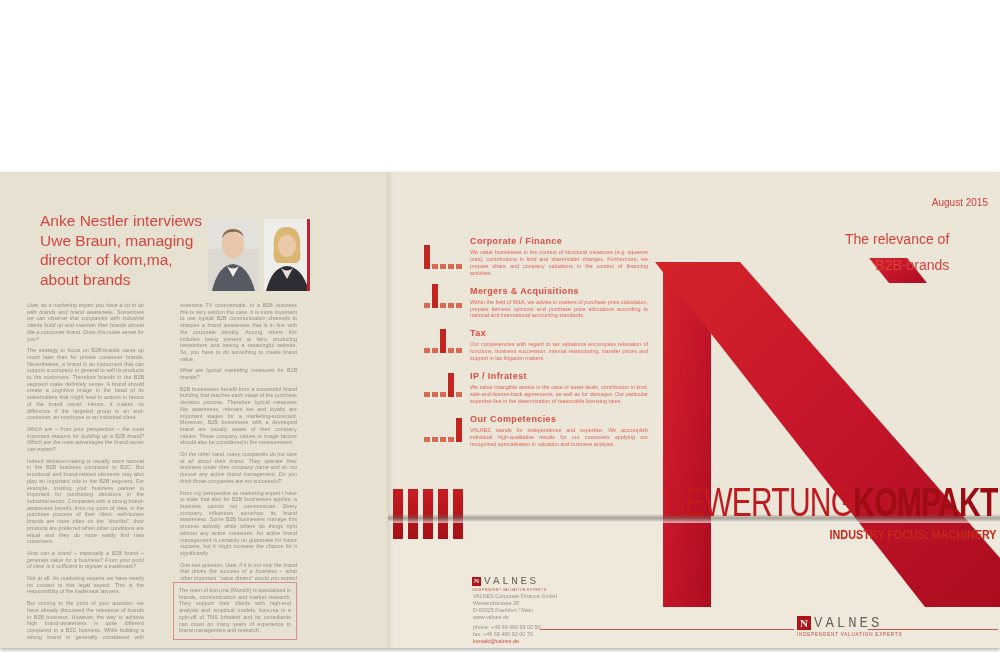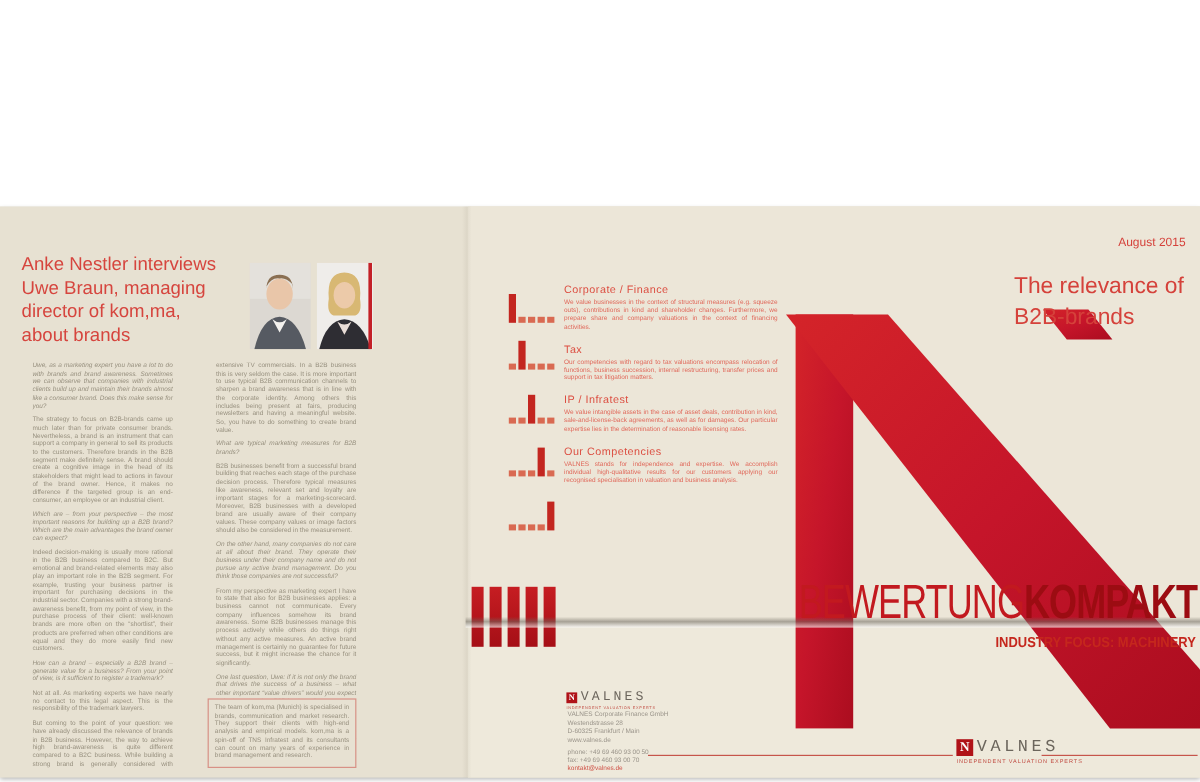--- a/index.html
+++ b/index.html
@@ -11,48 +11,48 @@
   #right-page-bg{position:absolute;left:390px;top:0;width:610px;height:351px;background:#ece6d8;}
   #right-page-lower{position:absolute;left:390px;top:351px;width:610px;height:125px;background:#eee9db;}
   #fold-shadow{position:absolute;left:385px;top:0;width:8px;height:476px;
                background:linear-gradient(90deg,rgba(90,80,60,0) 0%,rgba(90,80,60,.07) 50%,rgba(90,80,60,0) 100%);}
   
   #n-shape{position:absolute;left:0;top:0;width:1000px;height:652px;pointer-events:none;}
   
   #crease{position:absolute;left:388px;top:342px;width:612px;height:9px;
           background:linear-gradient(180deg,rgba(110,105,95,0) 0%,rgba(110,105,95,.55) 45%,rgba(255,255,255,.65) 100%);}
   
-  #interview-title{position:absolute;left:18px;top:39px;width:185px;font-size:15.5px;line-height:19.5px;
+  #interview-title{position:absolute;left:40px;top:39px;width:185px;font-size:15.5px;line-height:19.5px;
        color:#d6453e;white-space:pre-line;}
   .photo{position:absolute;top:47px;height:72px;}
   #photo-1{left:208px;width:51px;}
   #photo-2{left:264px;width:47px;}
   #interview-columns{position:absolute;left:27px;top:130px;width:270px;height:340px;
        column-count:2;column-gap:36px;column-fill:auto;overflow:hidden;
        font-size:5.4px;line-height:6.7px;color:#97907f;text-align:justify;}
   #interview-columns p{margin:0 0 5px 0;}
   #interview-columns p.question{font-style:italic;}
   #komma-box{position:absolute;left:173px;top:410px;width:112px;height:48px;border:1px solid #d89186;
        background:#e7e1d2;padding:4px 5px;font-size:5.4px;line-height:6.7px;color:#97907f;text-align:justify;}
   
   #services-list{position:absolute;left:470px;top:64px;width:178px;}
   #services-list .sec{margin-bottom:9px;}
-  #services-list h3{margin:0 0 3px 0;font-size:9px;font-weight:400;letter-spacing:.4px;color:#dc4f42;}
+  #services-list h3{margin:0 0 3px 0;font-size:9px;font-weight:700;letter-spacing:.4px;color:#dc4f42;}
   #services-list p{margin:0;font-size:5.4px;line-height:6.9px;color:#e0685a;text-align:justify;}
   .slider-glyph{position:absolute;left:424px;display:flex;align-items:flex-end;gap:2px;height:26px;}
   .slider-glyph i,.five-bar i{display:block;}
   .gbar{width:6px;height:24px;background:#c32620;}
   .gdash{width:6px;height:5px;background:#d96a52;}
   #glyph-1{top:71px}#glyph-2{top:110px}#glyph-3{top:155px}#glyph-4{top:199px}#glyph-5{top:244px}
   .five-bar{position:absolute;left:393px;top:317px;display:flex;gap:5px;height:50px;}
   .bigbar{width:10px;height:50px;background:linear-gradient(180deg,#c61d22,#a50f16);}
   
   #issue-date{position:absolute;right:12px;top:25px;font-size:10px;color:#d5423b;margin-left:24px;}
-  #cover-title{position:absolute;left:845px;top:54px;font-size:19px;line-height:26px;color:#d5423b;
-       white-space:pre-line;}
+  #cover-title{position:absolute;left:845px;top:54px;font-size:14px;line-height:26px;color:#d5423b;
+       white-space:pre-line;text-align:right;}
   #cover-subtitle{position:absolute;left:845px;top:113px;font-size:9.5px;color:#d5423b;}
   #banner{position:absolute;right:2px;top:312px;transform:scaleX(.75);transform-origin:100% 50%;
        white-space:nowrap;font-size:40px;line-height:36px;letter-spacing:-1px;}
   #banner .b-left{font-weight:400;color:#c2191f;}
   #banner .b-right{font-weight:800;color:#9c0c12;}
   #industry-focus{position:absolute;right:3px;top:356px;font-size:12px;font-weight:700;color:#c5271d;
        transform:scaleX(.9);transform-origin:100% 50%;white-space:nowrap;}
   
   .valnes-logo{position:absolute;}
   .logo-row{display:flex;align-items:center;gap:3px;}
@@ -142,20 +142,24 @@
     <div id="issue-date">August 2015</div>
     <div id="cover-title">The relevance of
 B2B-brands</div>
 
     <div id="services-list">
         <div class="sec">
           <h3>Corporate / Finance</h3>
           <p>We value businesses in the context of structural measures (e.g. squeeze outs), contributions in kind and shareholder changes. Furthermore, we prepare share and company valuations in the context of financing activities.</p>
         </div>
         <div class="sec">
+          <h3>Mergers &amp; Acquisitions</h3>
+          <p>Within the field of M&amp;A, we advise in matters of purchase price calculation, prepare fairness opinions and purchase price allocations according to national and international accounting standards.</p>
+        </div>
+        <div class="sec">
           <h3>Tax</h3>
           <p>Our competencies with regard to tax valuations encompass relocation of functions, business succession, internal restructuring, transfer prices and support in tax litigation matters.</p>
         </div>
         <div class="sec">
           <h3>IP / Infratest</h3>
           <p>We value intangible assets in the case of asset deals, contribution in kind, sale-and-license-back agreements, as well as for damages. Our particular expertise lies in the determination of reasonable licensing rates.</p>
         </div>
         <div class="sec">
           <h3>Our Competencies</h3>
           <p>VALNES stands for independence and expertise. We accomplish individual high-qualitative results for our customers applying our recognised specialisation in valuation and business analysis.</p>

